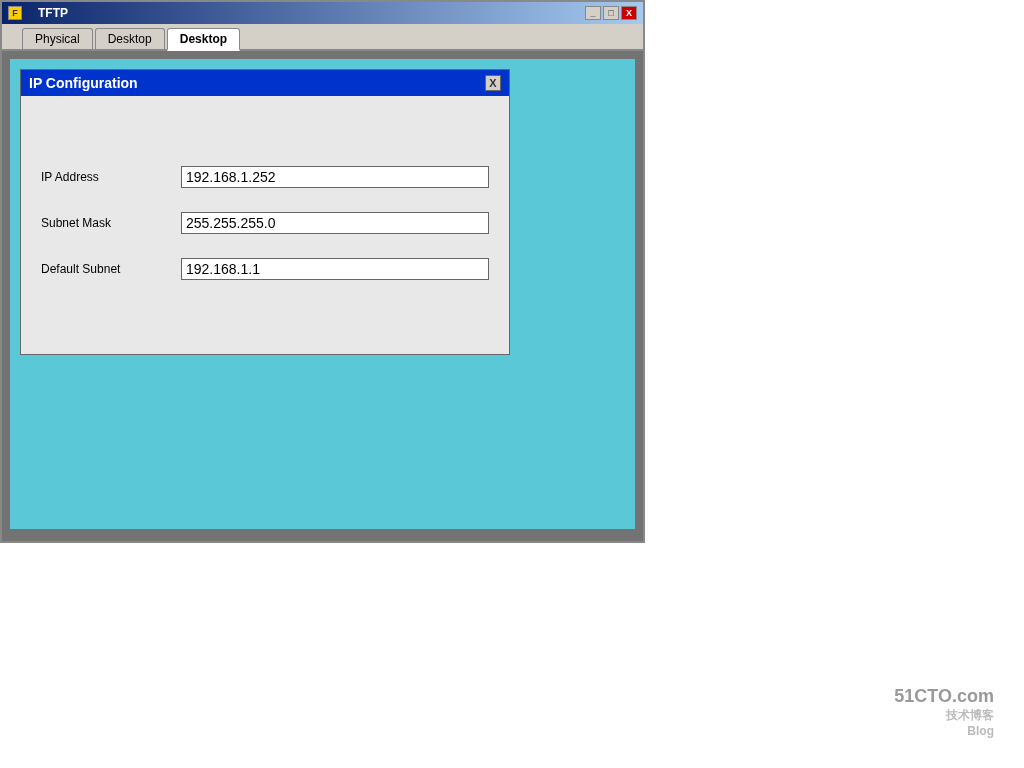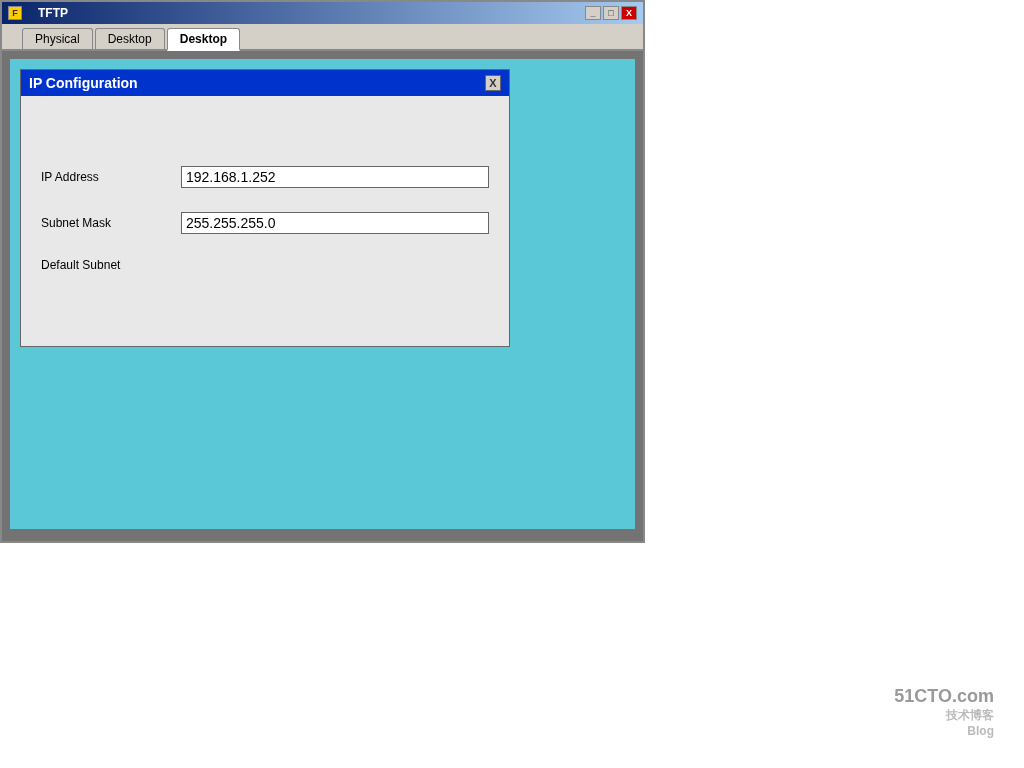--- a/index.html
+++ b/index.html
@@ -240,20 +240,21 @@
             <input class="ip-field-input" type="text" value="192.168.1.252" style="">
           </div>
 
           <div class="ip-field-row">
             <span class="ip-field-label">Subnet Mask</span>
             <input class="ip-field-input" type="text" value="255.255.255.0" style="">
           </div>
 
           <div class="ip-field-row">
             <span class="ip-field-label">Default Subnet</span>
+            <input class="ip-field-input" type="text" value="192.168.1.1" style="">
           </div>
 
           <div class="ip-config-footer"></div>
         </div>
       </div>
 
     </div>
   </div>
 </div>
 

